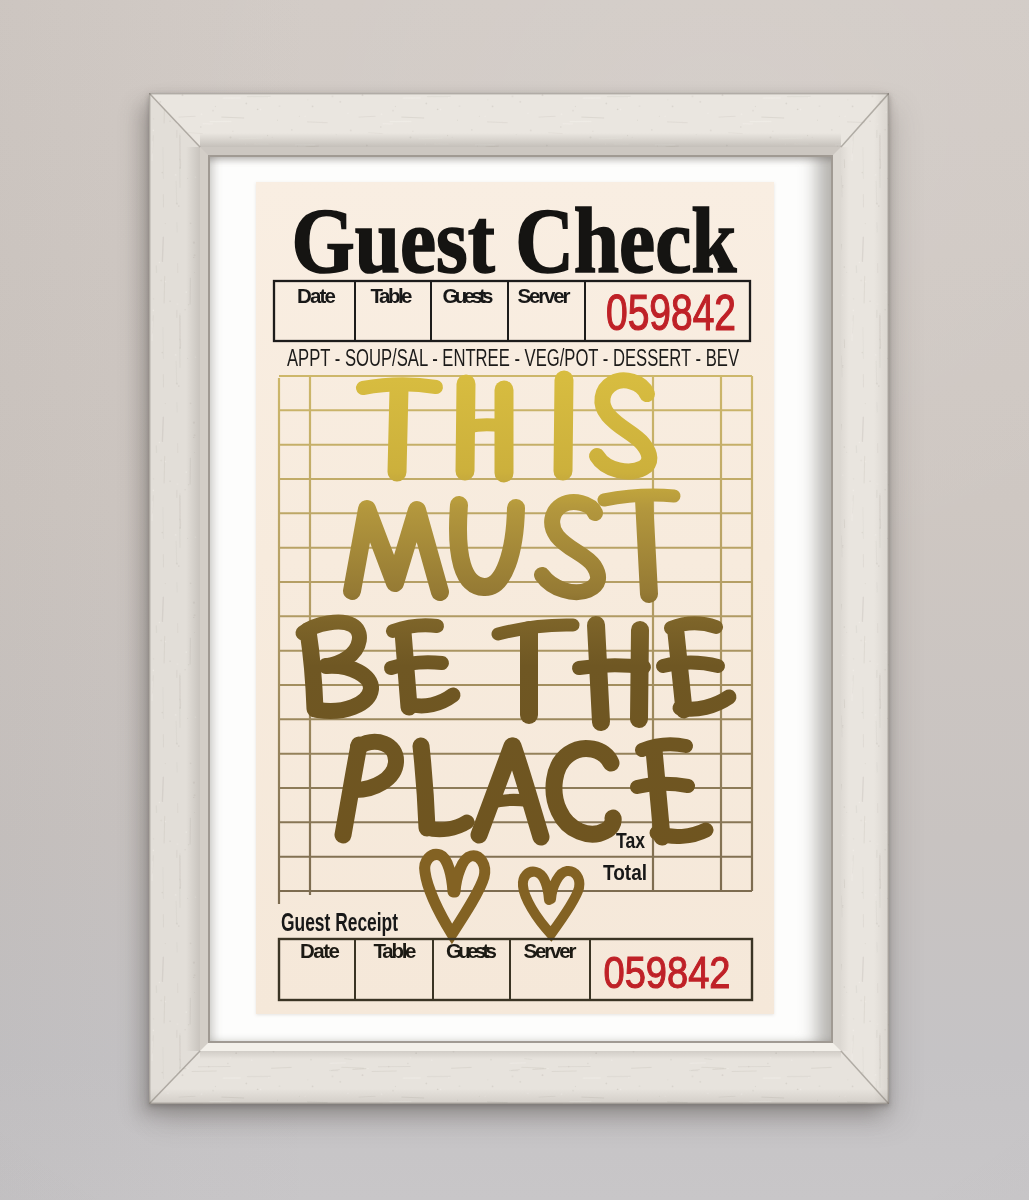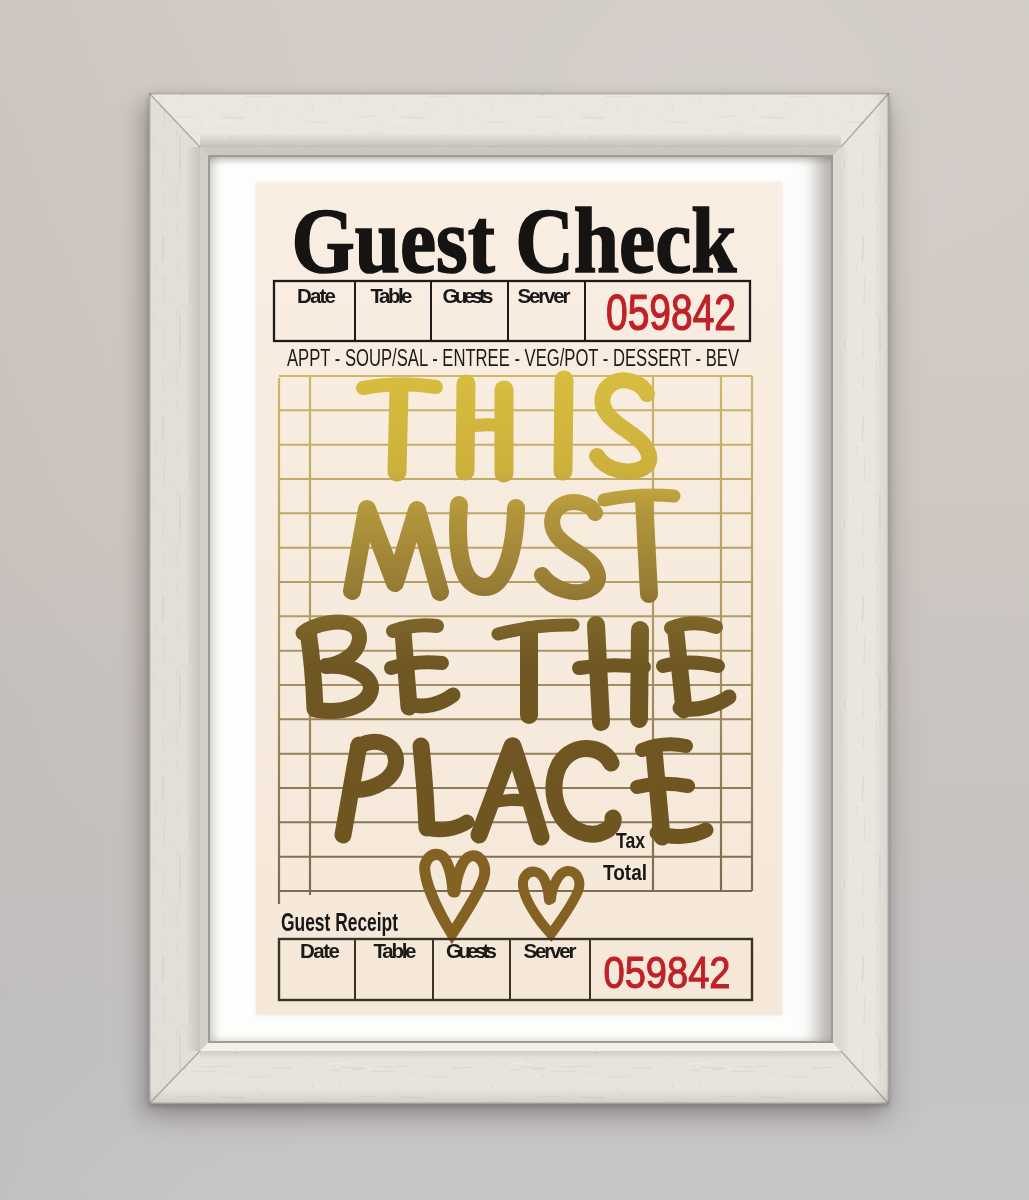--- a/index.html
+++ b/index.html
@@ -19,21 +19,21 @@
     border:8px solid #ece8e2;
     border-top-color:#ccc7c1;border-left-color:#d3cec7;border-right-color:#dcd8d2;border-bottom-color:#f3f0ea;
     box-shadow:inset 0 0 0 2px #a09a93;background:#fbfbfa;}
   .mat{position:absolute;left:2px;top:2px;right:2px;bottom:2px;background:#fdfdfc;
     box-shadow:inset 0 8px 6px -5px rgba(108,105,100,0.45),
                inset 11px 0 9px -7px rgba(108,105,100,0.3),
                inset -26px 0 18px -12px rgba(105,100,94,0.48),
                inset 0 -6px 6px -5px rgba(108,105,100,0.18);}
   .poster{position:absolute;left:46px;top:25px;width:518px;height:832px;
     background:linear-gradient(180deg,#f9eee2 0%, #f7ebdd 45%, #f5e8d9 100%);
-    box-shadow:0 1px 3px rgba(120,110,100,0.18);padding-left:8px;}
+    box-shadow:0 1px 3px rgba(120,110,100,0.18);}
   .poster svg{position:absolute;left:0;top:0;}
 </style>
 </head>
 <body>
 
 <div class="vign"></div>
 
 <div class="frame-shadow"></div>
 
 <div class="frame">

